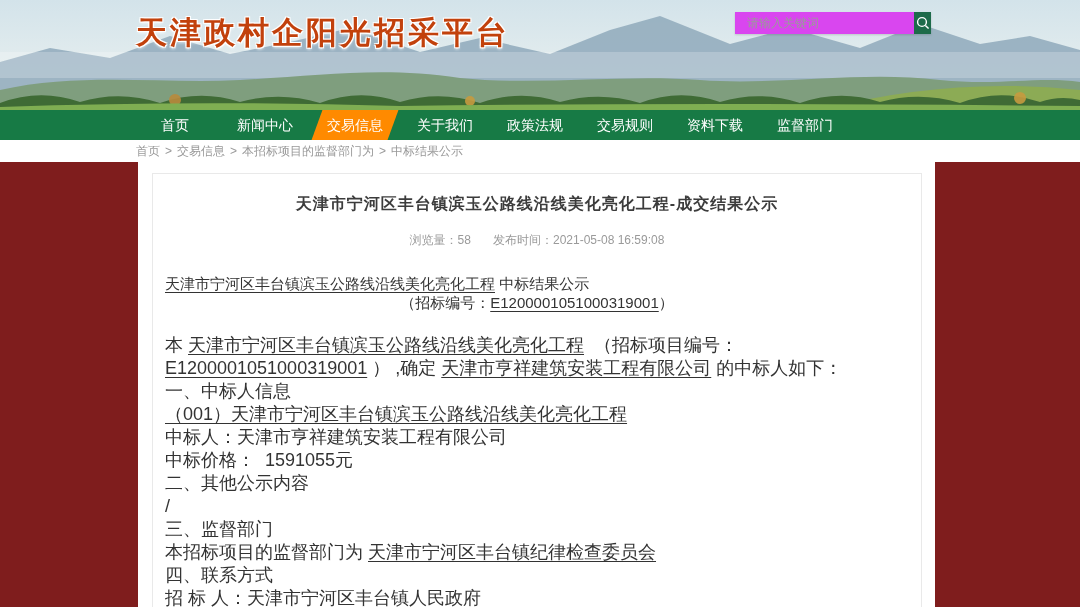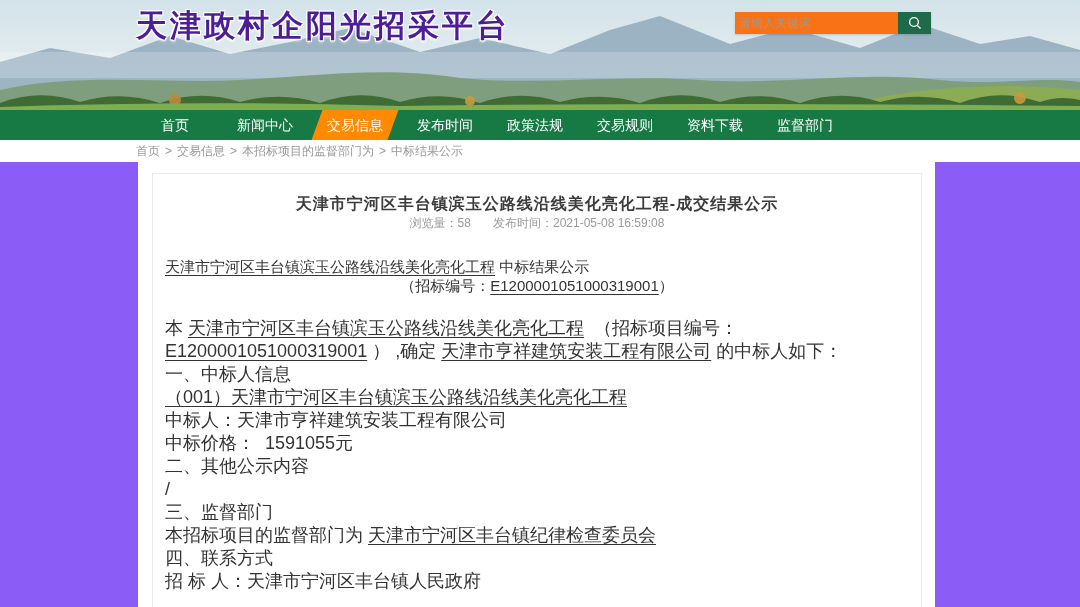--- a/index.html
+++ b/index.html
@@ -3,50 +3,50 @@
 <meta charset="utf-8">
 <style>
   * { margin:0; padding:0; box-sizing:border-box; }
   html,body { width:1080px; height:607px; overflow:hidden; }
   body { font-family:"Liberation Sans", sans-serif; background:#f1f1f2; }
 
   
   .banner { position:relative; width:1080px; height:110px; overflow:hidden; background:#dfe9ec; }
   .banner svg.landscape { position:absolute; left:0; top:0; width:1080px; height:110px; display:block; }
   .site-title {
-    position:absolute; left:136px; top:5px;
-    font-size:31px; font-weight:bold; letter-spacing:3px; color:#4c1d95;
+    position:absolute; left:136px; top:12px;
+    font-size:31px; font-weight:bold; letter-spacing:3px; color:#c2410c;
     text-shadow:-1px -1px 0 #fff, 1px -1px 0 #fff, -1px 1px 0 #fff, 1px 1px 0 #fff, 0 2px 3px rgba(255,255,255,.8);
   }
   .search { position:absolute; left:735px; top:12px; width:196px; height:22px; display:flex; box-shadow:0 1px 2px rgba(0,0,0,.15); }
   .search input {
-    flex:1; border:none; outline:none; background:#f97316; padding:0 4px;
+    flex:1; border:none; outline:none; background:#d946ef; padding:0 12px;
     font-size:12px; color:#333; font-family:"Liberation Sans", sans-serif;
   }
   .search input::placeholder { color:#9a9a9a; }
   .search-btn { width:33px; height:22px; background:#1d6b4a; border:none; cursor:pointer; display:flex; align-items:center; justify-content:center; }
 
   
   .nav { display:flex; align-items:stretch; height:30px; background:#177a45; padding-left:130px; }
   .nav-item { min-width:90px; text-align:center; line-height:30px; font-size:14px; color:#fff; cursor:pointer; }
   .nav-item.active { background:#ff8a00; min-width:76px; margin:0 7px; transform:skewX(-20deg); }
   .nav-item.active > span { display:inline-block; transform:skewX(20deg); }
 
   
   .breadcrumb { height:22px; background:#fff; display:flex; align-items:center; padding-left:136px; font-size:12px; color:#999; }
   .breadcrumb .crumb { cursor:pointer; }
   .breadcrumb .sep { margin:0 5px; color:#999; }
 
   
-  .main { position:relative; height:445px; background:#8b5cf6;text-decoration:underline; }
+  .main { position:relative; height:445px; background:#7f1d1d;text-decoration:underline; }
   .panel { position:absolute; left:138px; top:0; width:797px; height:445px; background:#fff; }
   .inner { margin:11px 13px 0 14px; height:480px; border:1px solid #e9e9e9; padding:0 12px; }
 
   .art-title { margin-top:20px; text-align:center; font-size:16px; font-weight:bold; color:#3c3c3c; letter-spacing:1px; }
-  .art-meta { margin-top:0; text-align:center; font-size:12px; color:#9a9a9a; }
+  .art-meta { margin-top:17px; text-align:center; font-size:12px; color:#9a9a9a; }
   .art-meta .gap { display:inline-block; width:22px; }
 
   .sub-title { margin-top:26px; text-align:left; font-size:15px; color:#333; }
   .bid-line { text-align:center; font-size:15px; color:#333; }
 
   .body-text { margin-top:21px; font-size:18px; color:#333; line-height:23px; }
   .body-text p { white-space:pre-wrap; }
   .u { text-decoration:underline; text-underline-offset:3px; }
 </style>
 </head>
@@ -82,21 +82,21 @@
         <line x1="10.4" y1="10.4" x2="13.6" y2="13.6" stroke="#ffffff" stroke-width="1.4"></line>
       </svg>
     </button>
   </div>
 </div>
 
 <div class="nav">
   <div class="nav-item"><span>首页</span></div>
   <div class="nav-item"><span>新闻中心</span></div>
   <div class="nav-item active"><span>交易信息</span></div>
-  <div class="nav-item"><span>发布时间</span></div>
+  <div class="nav-item"><span>关于我们</span></div>
   <div class="nav-item"><span>政策法规</span></div>
   <div class="nav-item"><span>交易规则</span></div>
   <div class="nav-item"><span>资料下载</span></div>
   <div class="nav-item"><span>监督部门</span></div>
 </div>
 
 <div class="breadcrumb">
   <span class="crumb">首页</span>
   <span class="sep">&gt;</span>
   <span class="crumb">交易信息</span>

